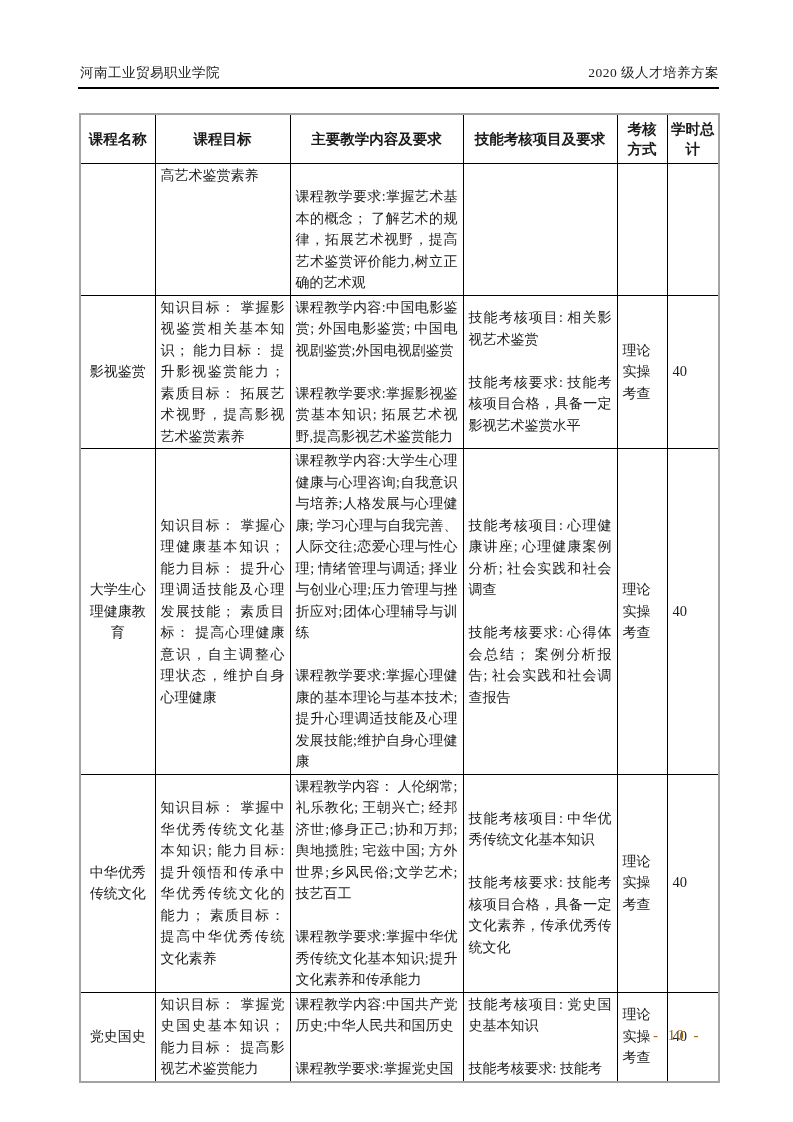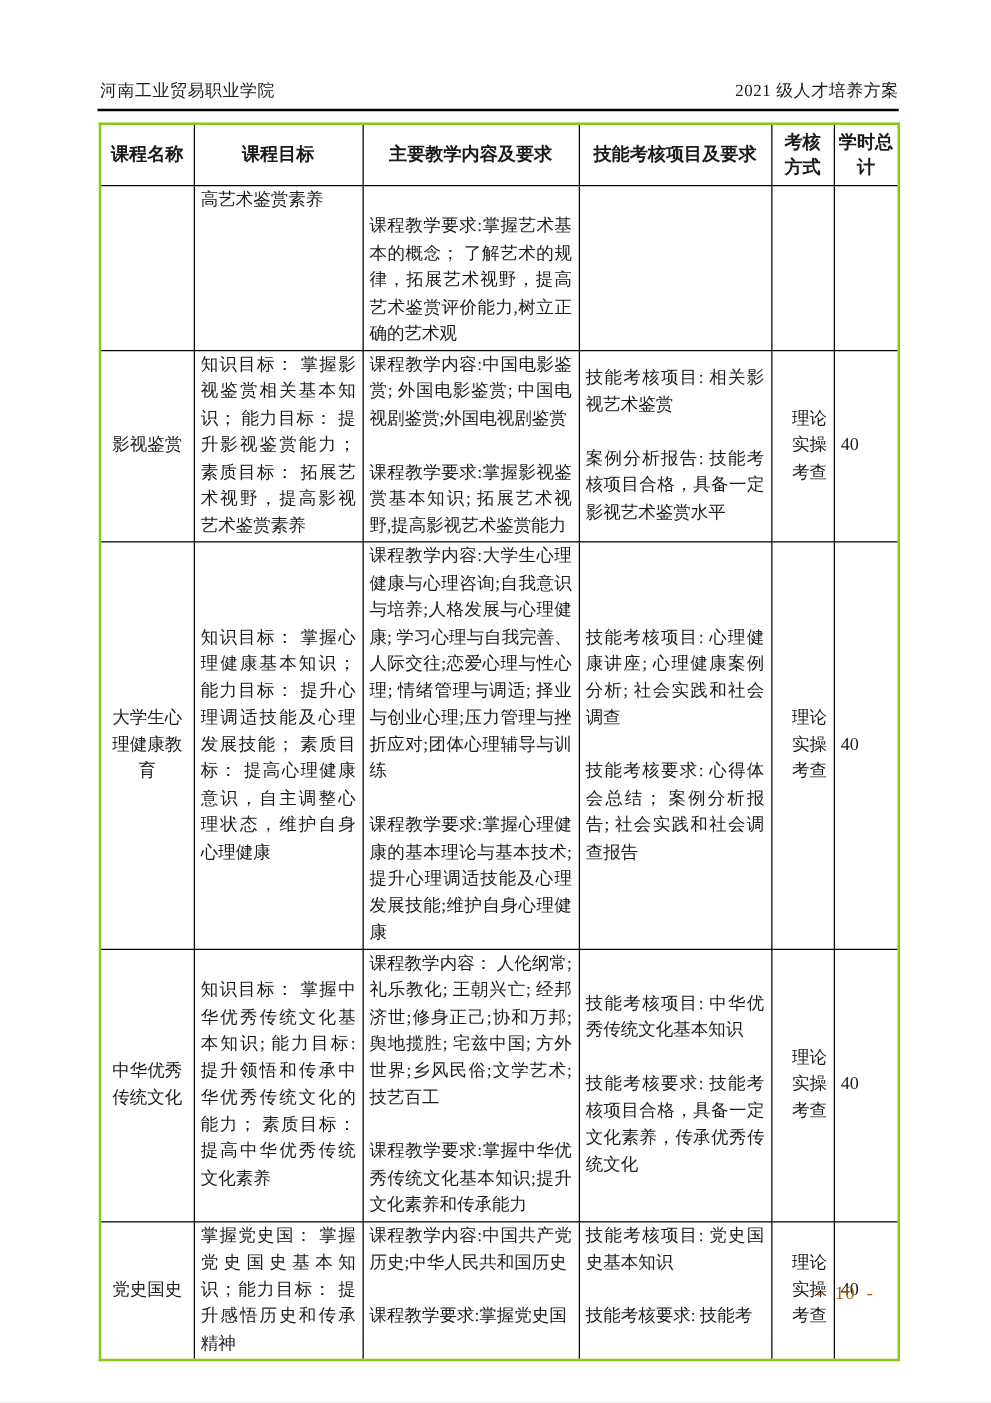--- a/index.html
+++ b/index.html
@@ -12,23 +12,23 @@
   .doc-header {
     position:absolute; top:64px; left:80px; width:639px;
     display:flex; justify-content:space-between; align-items:flex-end;
     font-size:13.5px; letter-spacing:0.5px;
   }
   .header-rule {
     position:absolute; top:87px; left:78px; width:641px; height:2px;
     background:#000;
   }
   table.course-table {
-    position:absolute; top:98px; left:79px; width:639px;
+    position:absolute; top:113px; left:79px; width:639px;
     border-collapse:collapse; table-layout:fixed;
-    border:2px solid #84cc16;
+    border:2px solid #a3a3a3;
     font-size:14px; line-height:21.5px;
   }
   .course-table th, .course-table td {
     border:1px solid #000; box-sizing:border-box;
     padding:1px 5px; overflow:hidden;
   }
   .course-table th {
     font-weight:bold; font-size:14.5px; text-align:center;
     vertical-align:middle; padding:2px 3px; line-height:20px;
   }
@@ -36,36 +36,36 @@
   tr.row-1  { height:116px; }
   tr.row-2  { height:145px; }
   tr.row-3  { height:315px; }
   tr.row-4  { height:207px; }
   tr.row-5  { height:85px; }
   .c-name   { text-align:center; vertical-align:middle;margin-top:44px; }
   .c-obj    { vertical-align:middle; text-align:justify; }
   .c-obj.top{ vertical-align:top; }
   .c-content{ vertical-align:top; text-align:justify; }
   .c-assess { vertical-align:middle; text-align:justify; }
-  .c-method { text-align:right; vertical-align:middle; }
+  .c-method { text-align:left; vertical-align:middle; }
   .c-hours  { text-align:left; vertical-align:middle; font-size:14.5px; }
   .pre      { white-space:pre-line; }
   .page-number {
     position:absolute; top:1027px; left:653px;
     font-size:15px; letter-spacing:1px; word-spacing:4px; color:#a16207;
   }
 </style>
 </head>
 <body>
 
 <div class="page">
 
   <div class="doc-header">
     <span>河南工业贸易职业学院</span>
-    <span>2021 级人才培养方案</span>
+    <span>2020 级人才培养方案</span>
   </div>
   <div class="header-rule"></div>
 
   <table class="course-table">
     <colgroup>
       <col style="width:75px">
         <col style="width:135px">
         <col style="width:173px">
       <col style="width:154px">
         <col style="width:50px">
@@ -92,21 +92,21 @@
     </tr>
 
     <tr class="row-2">
       <td class="c-name">影视鉴赏</td>
       <td class="c-obj pre">知识目标： 掌握影视鉴赏相关基本知识； 能力目标： 提升影视鉴赏能力； 素质目标： 拓展艺术视野，提高影视艺术鉴赏素养</td>
       <td class="c-content pre">课程教学内容:中国电影鉴赏; 外国电影鉴赏; 中国电视剧鉴赏;外国电视剧鉴赏
 
 课程教学要求:掌握影视鉴赏基本知识; 拓展艺术视野,提高影视艺术鉴赏能力</td>
       <td class="c-assess pre">技能考核项目: 相关影视艺术鉴赏
 
-案例分析报告: 技能考核项目合格，具备一定影视艺术鉴赏水平</td>
+技能考核要求: 技能考核项目合格，具备一定影视艺术鉴赏水平</td>
       <td class="c-method pre">理论
 实操
 考查</td>
       <td class="c-hours">40</td>
     </tr>
 
     <tr class="row-3">
       <td class="c-name">大学生心理健康教育</td>
       <td class="c-obj pre">知识目标： 掌握心理健康基本知识；能力目标： 提升心理调适技能及心理发展技能； 素质目标： 提高心理健康意识，自主调整心理状态，维护自身心理健康</td>
       <td class="c-content pre">课程教学内容:大学生心理健康与心理咨询;自我意识与培养;人格发展与心理健康; 学习心理与自我完善、人际交往;恋爱心理与性心理; 情绪管理与调适; 择业与创业心理;压力管理与挫折应对;团体心理辅导与训练
@@ -131,21 +131,21 @@
 
 技能考核要求: 技能考核项目合格，具备一定文化素养，传承优秀传统文化</td>
       <td class="c-method pre">理论
 实操
 考查</td>
       <td class="c-hours">40</td>
     </tr>
 
     <tr class="row-5">
       <td class="c-name">党史国史</td>
-      <td class="c-obj top pre">掌握党史国： 掌握党史国史基本知识；能力目标： 提升感悟历史和传承精神</td>
+      <td class="c-obj top pre">知识目标： 掌握党史国史基本知识；能力目标： 提高影视艺术鉴赏能力</td>
       <td class="c-content pre">课程教学内容:中国共产党历史;中华人民共和国历史
 
 课程教学要求:掌握党史国</td>
       <td class="c-assess pre" style="vertical-align:top;">技能考核项目: 党史国史基本知识
 
 技能考核要求: 技能考</td>
       <td class="c-method pre">理论
 实操
 考查</td>
       <td class="c-hours">40</td>

